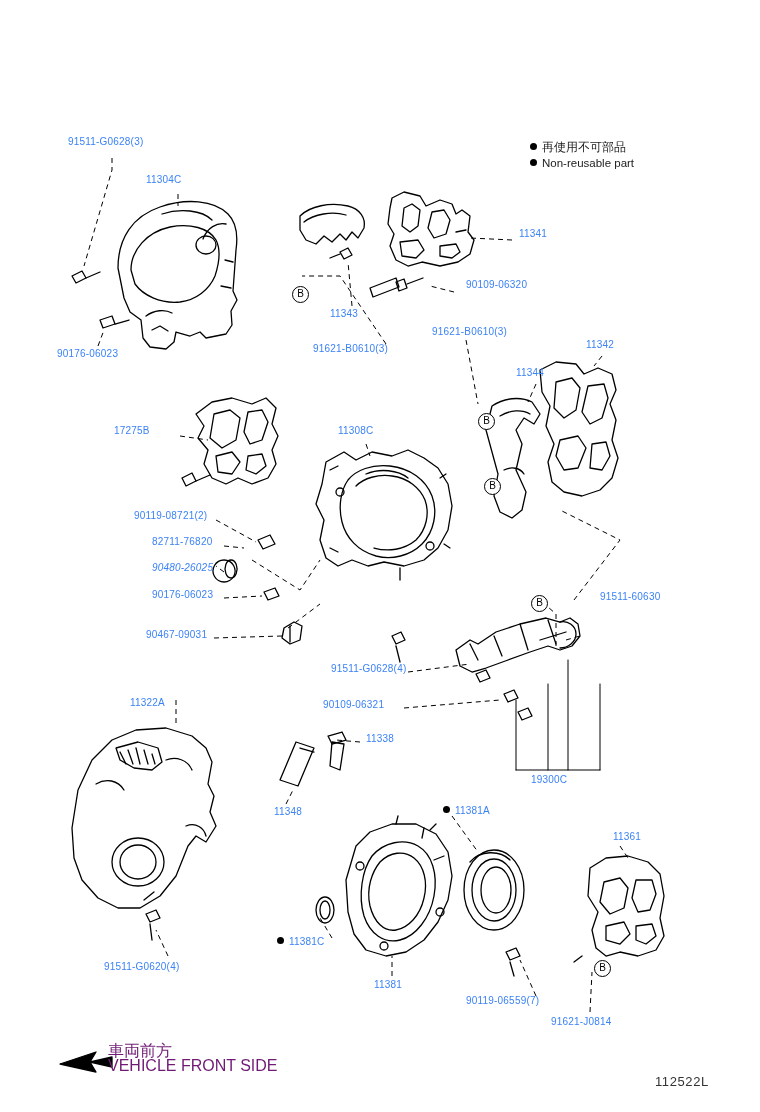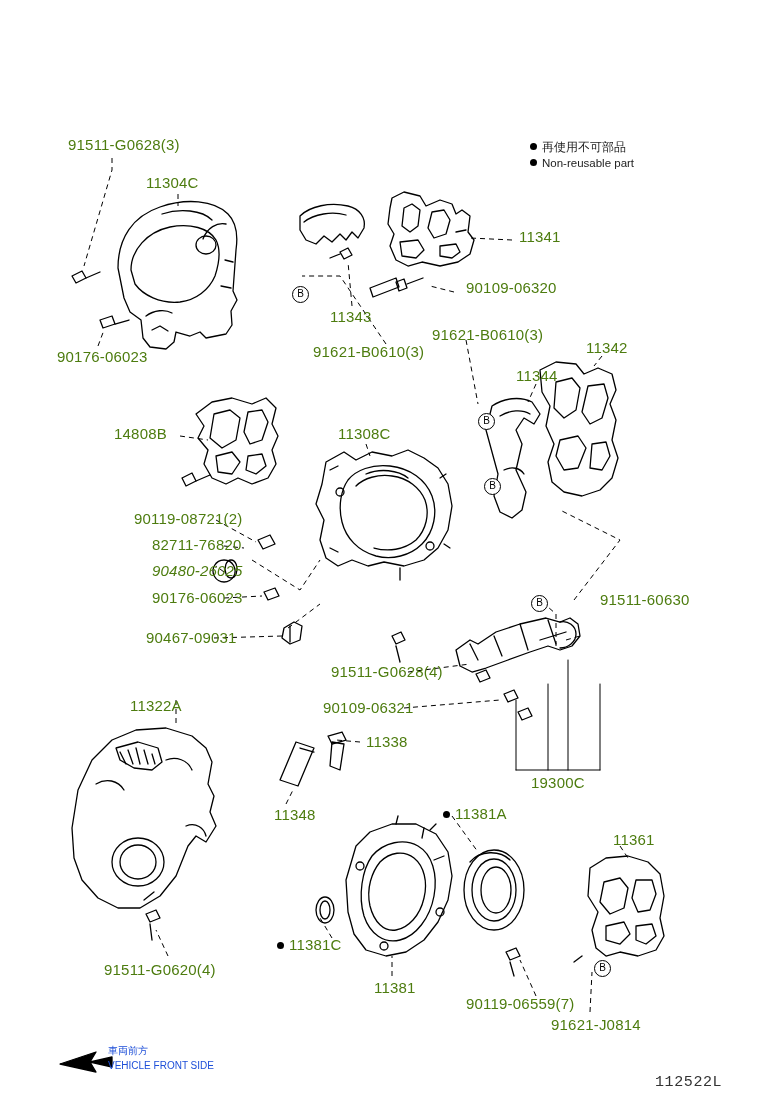--- a/index.html
+++ b/index.html
@@ -13,22 +13,22 @@
   #page {
     position: relative;
     width: 760px;
     height: 1112px;
     background: #ffffff;
     overflow: hidden;
   }
   .lbl {
     position: absolute;
     font-family: "Liberation Sans", sans-serif;
-    font-size: 15px;
-    color: #4d7c0f;
+    font-size: 10px;
+    color: #3b82f6;
     white-space: nowrap;
     letter-spacing: 0.2px;
   }
   .legend {
     position: absolute;
     font-size: 11.5px;
     color: #222;
     white-space: nowrap;
   }
   .legend .jp {
@@ -38,30 +38,29 @@
     display: inline-block;
     width: 7px;
     height: 7px;
     border-radius: 50%;
     background: #000;
     margin-right: 5px;
     vertical-align: 1px;
   }
   .code {
     position: absolute;
-    font-size: 15px;
+    font-size: 13px;
     color: #333;
     letter-spacing: 0.6px;
-    font-family: Liberation Mono, monospace;
   }
   .frontside {
     position: absolute;
-    font-size: 10px;
+    font-size: 16px;
     line-height: 15px;
-    color: #1d4ed8;
+    color: #701a75;
     white-space: nowrap;
   }
   svg.art {
     position: absolute;
     left: 0;
     top: 0;
     width: 760px;
     height: 1112px;
   }
   .bcirc {
@@ -307,21 +306,21 @@
   <div class="lbl" style="left:68px;  top:136px;">91511-G0628(3)</div>
   <div class="lbl" style="left:146px; top:174px;">11304C</div>
   <div class="lbl" style="left:57px;  top:348px;">90176-06023</div>
   <div class="lbl" style="left:330px; top:308px;">11343</div>
   <div class="lbl" style="left:519px; top:228px;">11341</div>
   <div class="lbl" style="left:466px; top:279px;">90109-06320</div>
   <div class="lbl" style="left:313px; top:343px;">91621-B0610(3)</div>
   <div class="lbl" style="left:432px; top:326px;">91621-B0610(3)</div>
   <div class="lbl" style="left:586px; top:339px;">11342</div>
   <div class="lbl" style="left:516px; top:367px;">11344</div>
-  <div class="lbl" style="left:114px; top:425px;">14808B</div>
+  <div class="lbl" style="left:114px; top:425px;">17275B</div>
   <div class="lbl" style="left:338px; top:425px;">11308C</div>
   <div class="lbl" style="left:134px; top:510px;">90119-08721(2)</div>
   <div class="lbl" style="left:152px; top:536px;">82711-76820</div>
   <div class="lbl" style="left:152px; top:562px;font-style:italic;">90480-26025</div>
   <div class="lbl" style="left:152px; top:589px;">90176-06023</div>
   <div class="lbl" style="left:146px; top:629px;">90467-09031</div>
   <div class="lbl" style="left:600px; top:591px;">91511-60630</div>
   <div class="lbl" style="left:331px; top:663px;">91511-G0628(4)</div>
   <div class="lbl" style="left:323px; top:699px;">90109-06321</div>
   <div class="lbl" style="left:531px; top:774px;text-align:center;">19300C</div>

